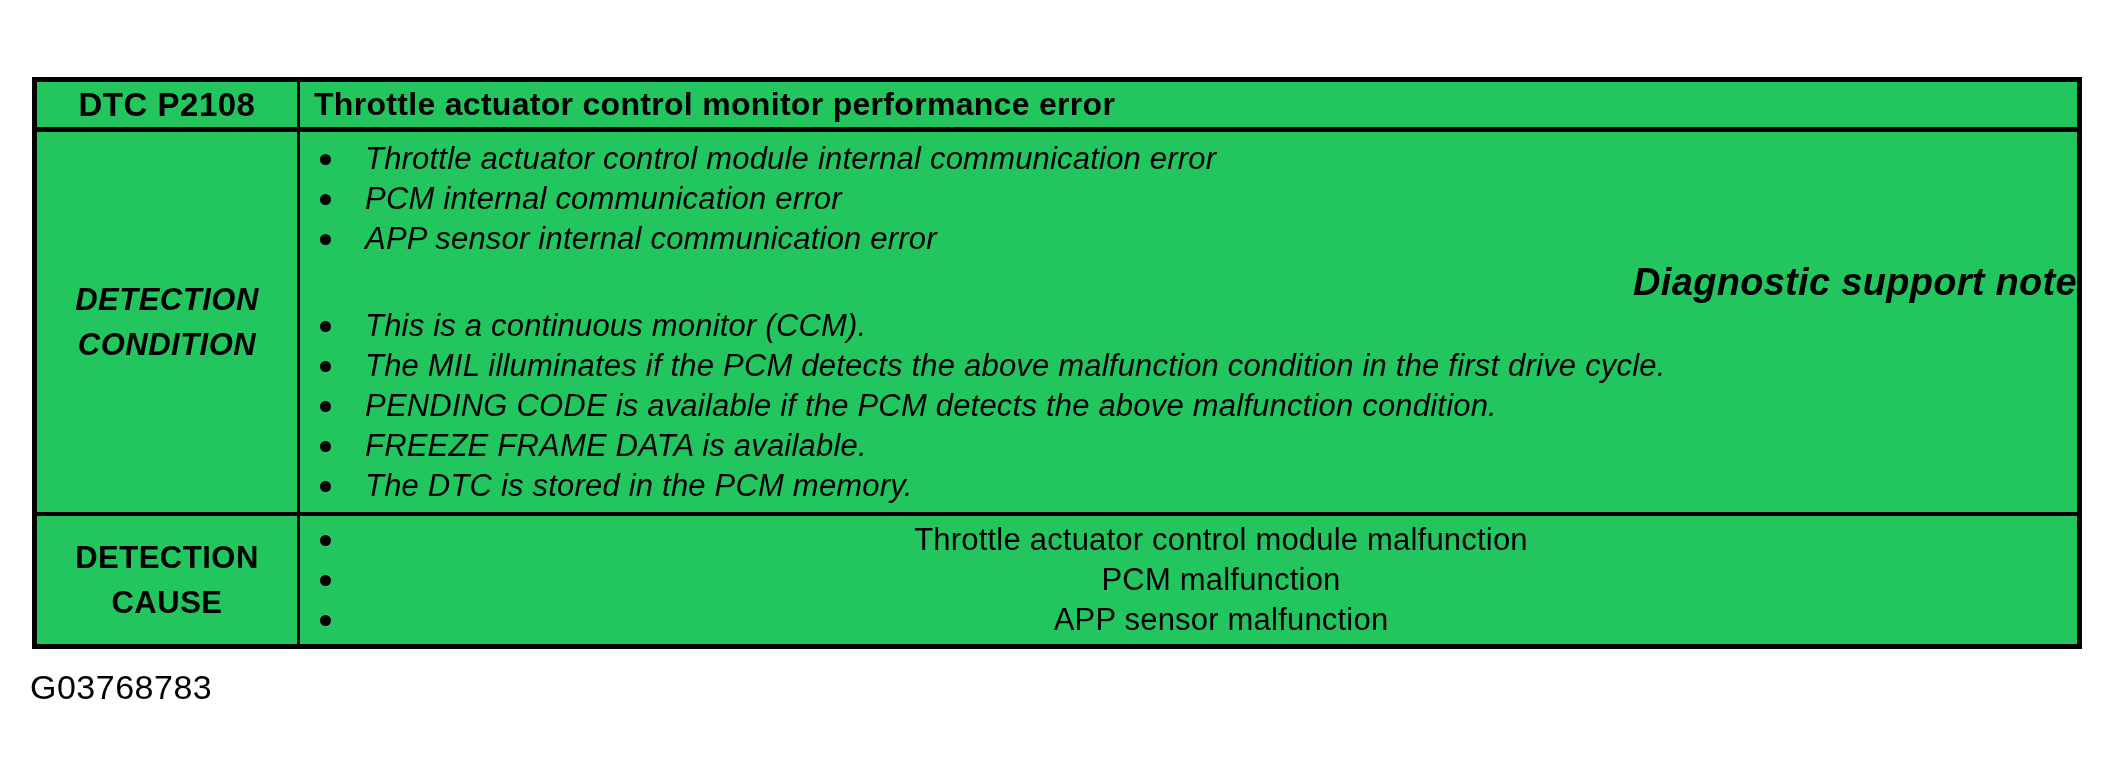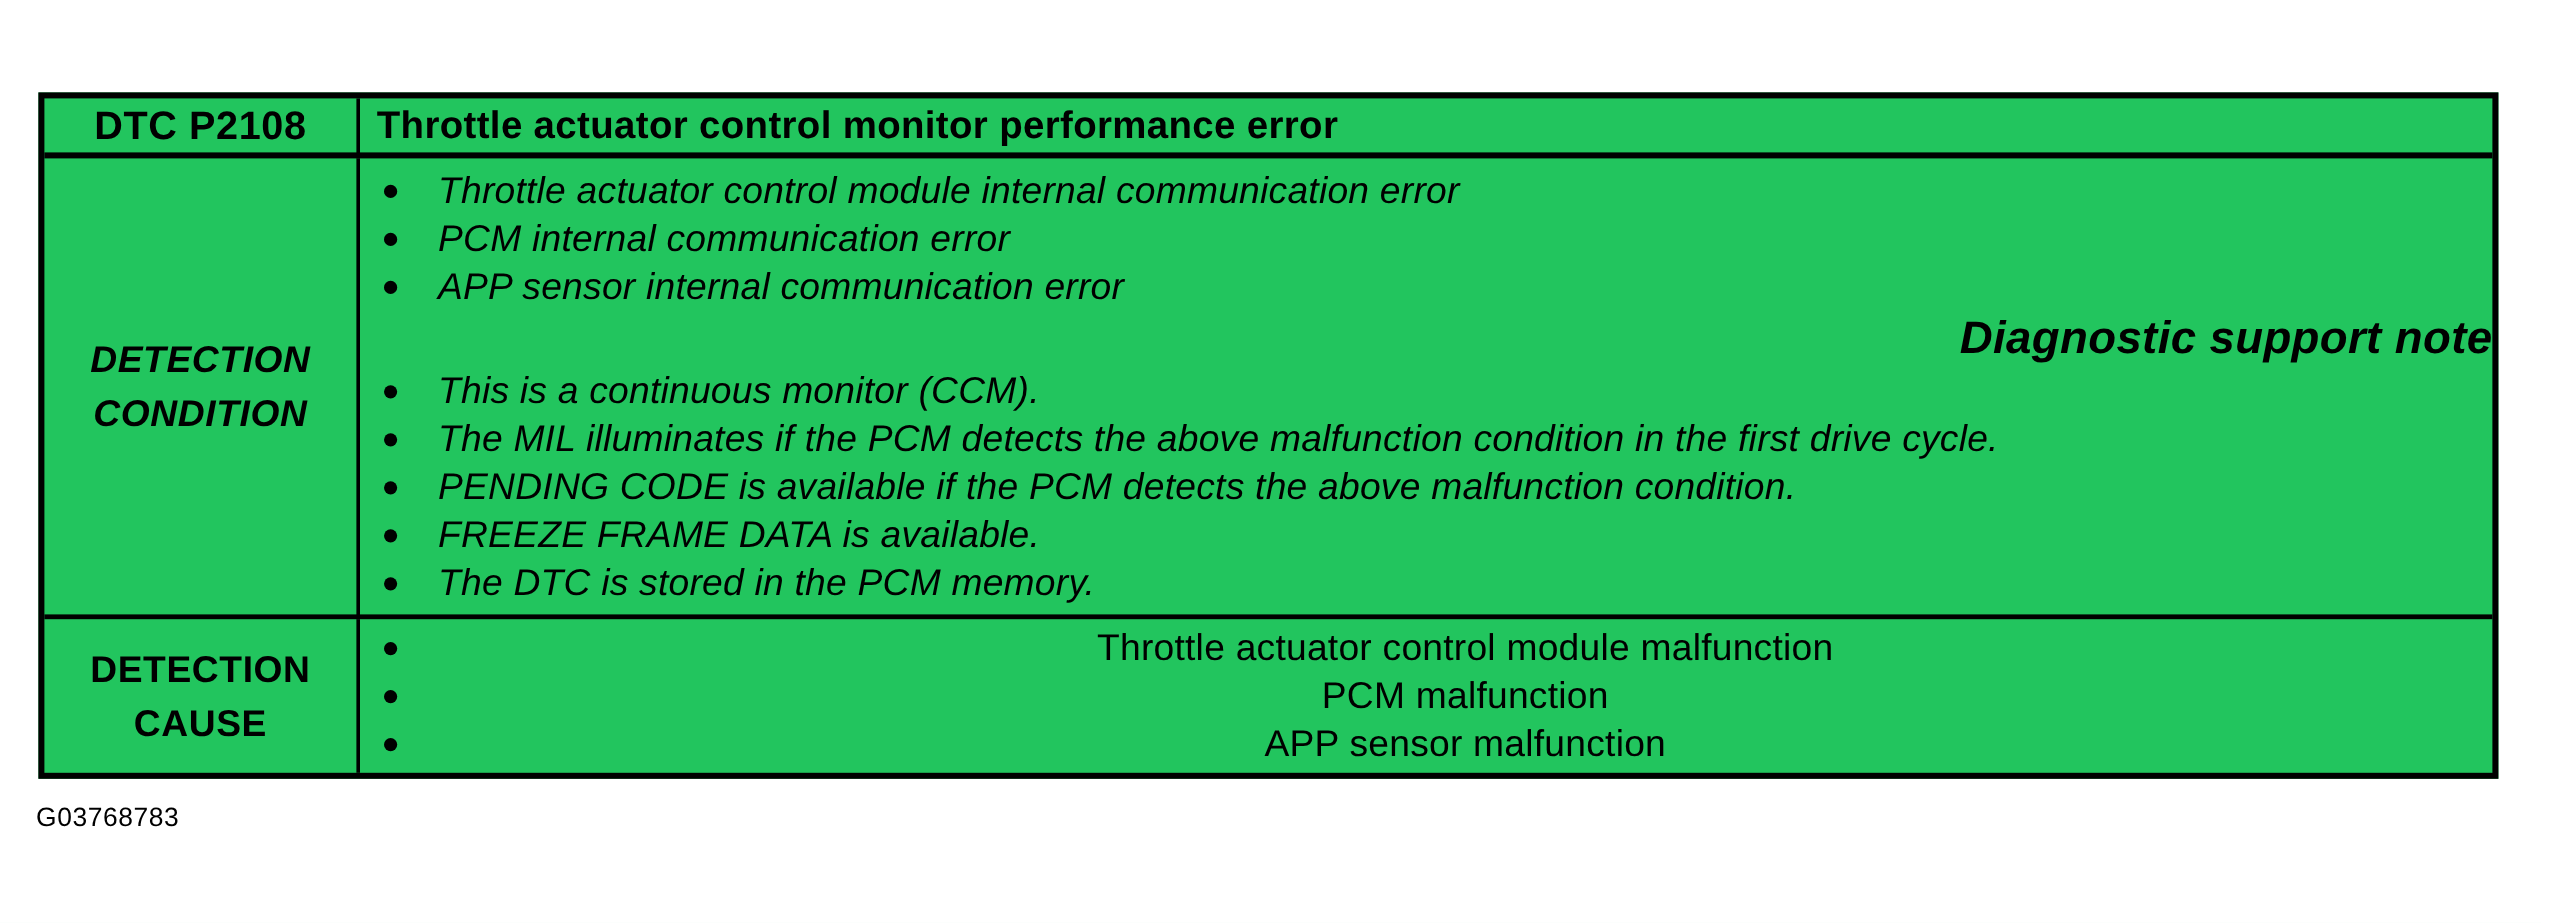--- a/index.html
+++ b/index.html
@@ -102,21 +102,21 @@
     letter-spacing: 0.3px;
     white-space: nowrap;
     text-align: right;
   }
 
   
   .figure-id {
     position: absolute;
     left: 30px;
     top: 668px;
-    font-size: 22px;
+    font-size: 34px;
     letter-spacing: 0.5px;
   }
 </style>
 </head>
 <body>
 
 <div class="page">
 
   <div class="dtc-table">
 

